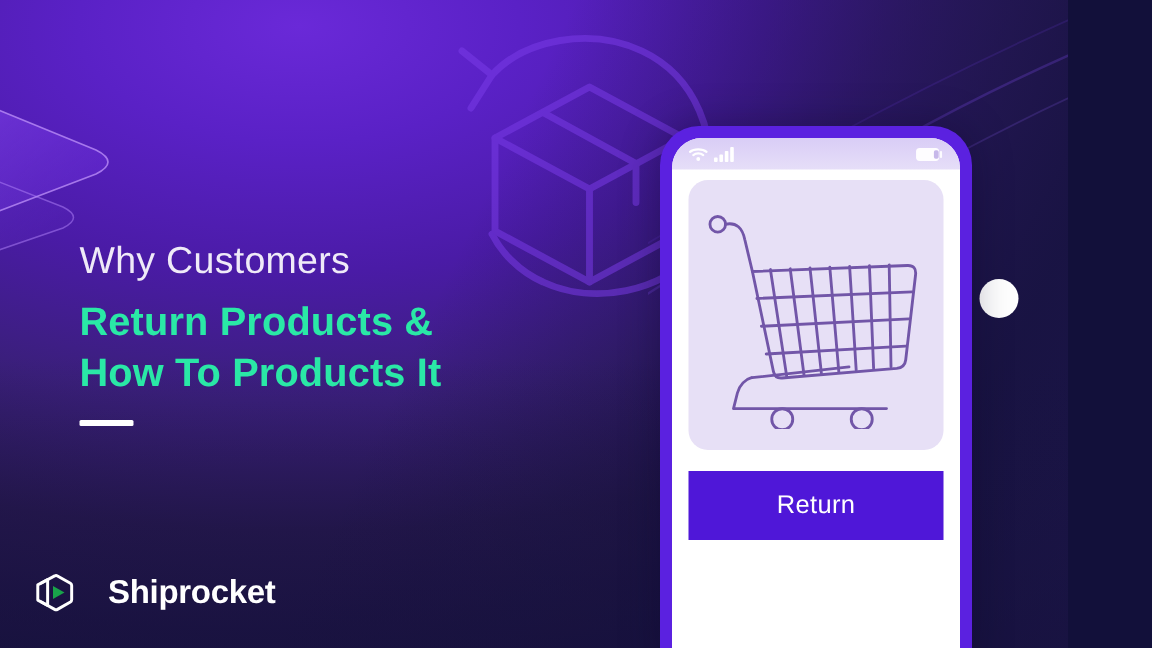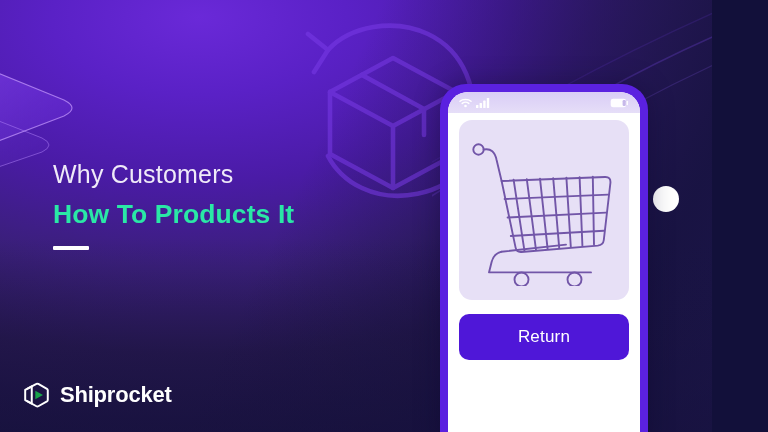--- a/index.html
+++ b/index.html
@@ -51,21 +51,21 @@
   .hl-line2,.hl-line3{
     font-size:26.5px;font-weight:700;color:#2ae8a6;letter-spacing:.1px;
     line-height:1.30;margin:0;white-space:nowrap;
   }
   .hl-rule{
     margin-top:15px;width:36px;height:4px;background:#ffffff;border-radius:1px;
   }
   
   .logo{
     position:absolute;left:22px;bottom:22px;
-    display:flex;align-items:center;gap:8px;
+    display:flex;align-items:center;gap:20px;
   }
   .logo-mark{width:30px;height:30px;display:block;}
   .logo-word{
     font-size:22px;font-weight:700;color:#ffffff;letter-spacing:-.2px;
     line-height:1;
   }
   
   .dot{
     position:absolute;left:653px;top:186px;width:26px;height:26px;
     border-radius:50%;background:#ffffff;
@@ -90,21 +90,21 @@
   }
   .sb-left{display:flex;align-items:center;gap:4px;}
   .sb-right{margin-left:auto;display:flex;align-items:center;}
   .card{
     position:absolute;left:11px;top:28px;right:11px;height:180px;
     background:#e7e0f6;border-radius:13px;
   }
   .cart-svg{position:absolute;left:12px;top:14px;width:150px;height:152px;}
   .return-btn{
     position:absolute;left:11px;top:222px;right:11px;height:46px;
-    background:#4f17d8;border-radius:10px;
+    background:#4f17d8;border-radius:0;
     display:flex;align-items:center;justify-content:center;
     color:#ffffff;font-size:17px;font-weight:400;letter-spacing:.2px;
     border:none;cursor:pointer;
     font-family:"Liberation Sans","DejaVu Sans",sans-serif;
   }
 </style>
 </head>
 <body>
 
 <div class="stage">
@@ -145,20 +145,21 @@
 
       <path d="M105 44 L168 78 L168 140 L105 174 L42 140 L42 78 Z"></path>
       <path d="M42 78 L105 112 L168 78"></path>
       <path d="M105 112 L105 174"></path>
       <path d="M74 61 L136 95 L136 121"></path>
     </g>
   </svg>
 
   <div class="headline">
     <p class="hl-line1">Why Customers</p>
+    <p class="hl-line2">Return Products &amp;</p>
     <p class="hl-line3">How To Products It</p>
     <div class="hl-rule"></div>
   </div>
 
   <div class="logo">
     <svg class="logo-mark" viewBox="0 0 32 32" fill="none">
       <path d="M6 9.2 L15.4 4.2 A2 2 0 0 1 17.4 4.2 L26.6 9.4 A1.9 1.9 0 0 1 27.5 11 L27.5 21.2 A1.9 1.9 0 0 1 26.6 22.8 L17.4 28 A2 2 0 0 1 15.4 28 L6 22.8" stroke="#ffffff" stroke-width="2.1" stroke-linecap="round" stroke-linejoin="round"></path>
       <path d="M3.4 10.6 L10.4 6.8 L10.4 25.2 L3.4 21.4 Z" stroke="#ffffff" stroke-width="2.1" stroke-linejoin="round"></path>
       <path d="M14.2 11.4 L22.4 16 L14.2 20.6 Z" fill="#19a34a"></path>
     </svg>

